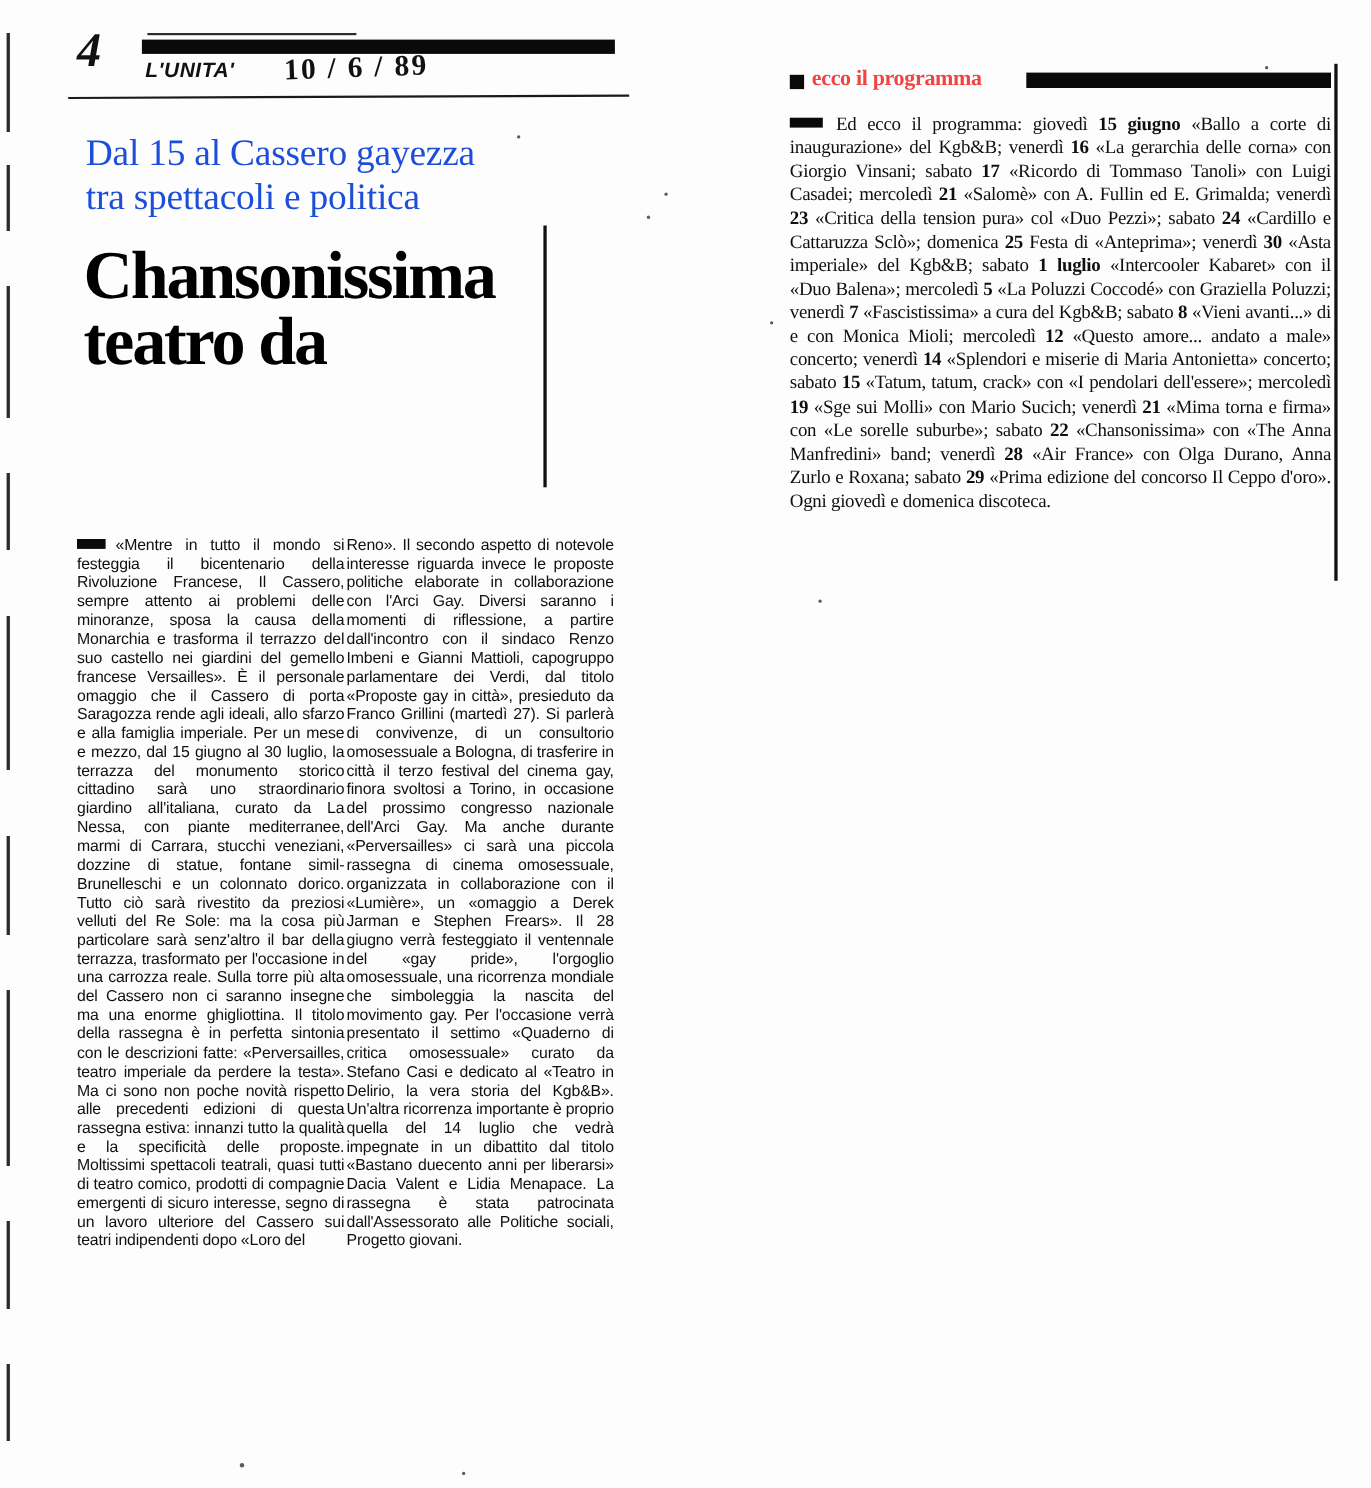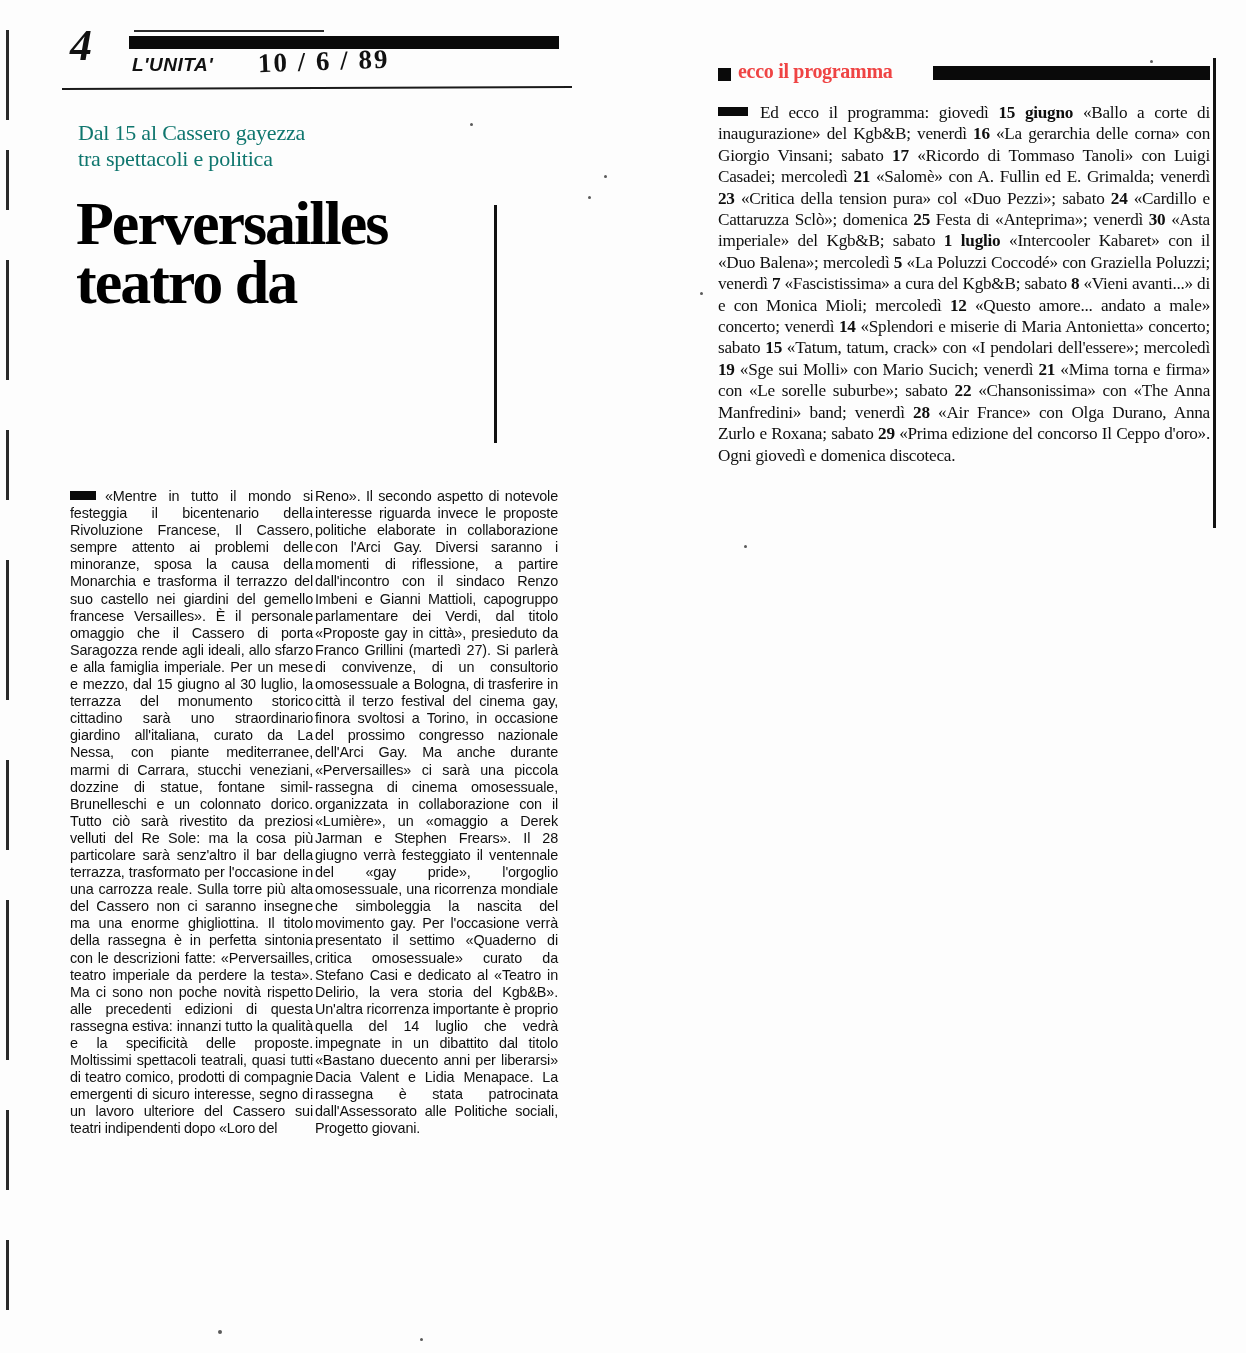--- a/index.html
+++ b/index.html
@@ -108,23 +108,23 @@
     width: 510px;
     height: 2px;
     background: #1a1a1a;
     transform: rotate(-0.25deg);
   }
 
   
   .kicker {
     margin: 26px 0 0 16px;
     font-family: "Liberation Serif", serif;
-    font-size: 22px;
+    font-size: 34px;
     line-height: 1.18;
-    color: #0f766e;
+    color: #1d4ed8;
     letter-spacing: -0.2px;
   }
   .kicker div { white-space: nowrap; }
 
   
   .headline {
     margin: 22px 0 0 14px;
     font-family: "Liberation Serif", serif;
     font-weight: bold;
     font-size: 62px;
@@ -273,21 +273,21 @@
       <div class="issue-date">10 / 6 / 89</div>
       <div class="masthead-rule"></div>
     </div>
 
     <div class="kicker">
       <div>Dal 15 al Cassero gayezza</div>
       <div>tra spettacoli e politica</div>
     </div>
 
     <div class="headline">
-      <div>Perversailles</div>
+      <div>Chansonissima</div>
       <div>teatro da</div>
     </div>
   </div>
 
   <div class="head-rule"></div>
 
   <div class="cols">
     <div class="col">
       <p><span class="lead-marker"></span><span>«Mentre in tutto il mondo si festeggia il bicentenario della Rivoluzione Francese, Il Cassero, sempre attento ai problemi delle minoranze, sposa la causa della Monarchia e trasforma il terrazzo del suo castello nei giardini del gemello francese Versailles». È il personale omaggio che il Cassero di porta Saragozza rende agli ideali, allo sfarzo e alla famiglia imperiale. Per un mese e mezzo, dal 15 giugno al 30 luglio, la terrazza del monumento storico cittadino sarà uno straordinario giardino all'italiana, curato da La Nessa, con piante mediterranee, marmi di Carrara, stucchi veneziani, dozzine di statue, fontane simil-Brunelleschi e un colonnato dorico. Tutto ciò sarà rivestito da preziosi velluti del Re Sole: ma la cosa più particolare sarà senz'altro il bar della terrazza, trasformato per l'occasione in una carrozza reale. Sulla torre più alta del Cassero non ci saranno insegne ma una enorme ghigliottina. Il titolo della rassegna è in perfetta sintonia con le descrizioni fatte: «Perversailles, teatro imperiale da perdere la testa». Ma ci sono non poche novità rispetto alle precedenti edizioni di questa rassegna estiva: innanzi tutto la qualità e la specificità delle proposte. Moltissimi spettacoli teatrali, quasi tutti di teatro comico, prodotti di compagnie emergenti di sicuro interesse, segno di un lavoro ulteriore del Cassero sui teatri indipendenti dopo «Loro del</span></p>
     </div>

